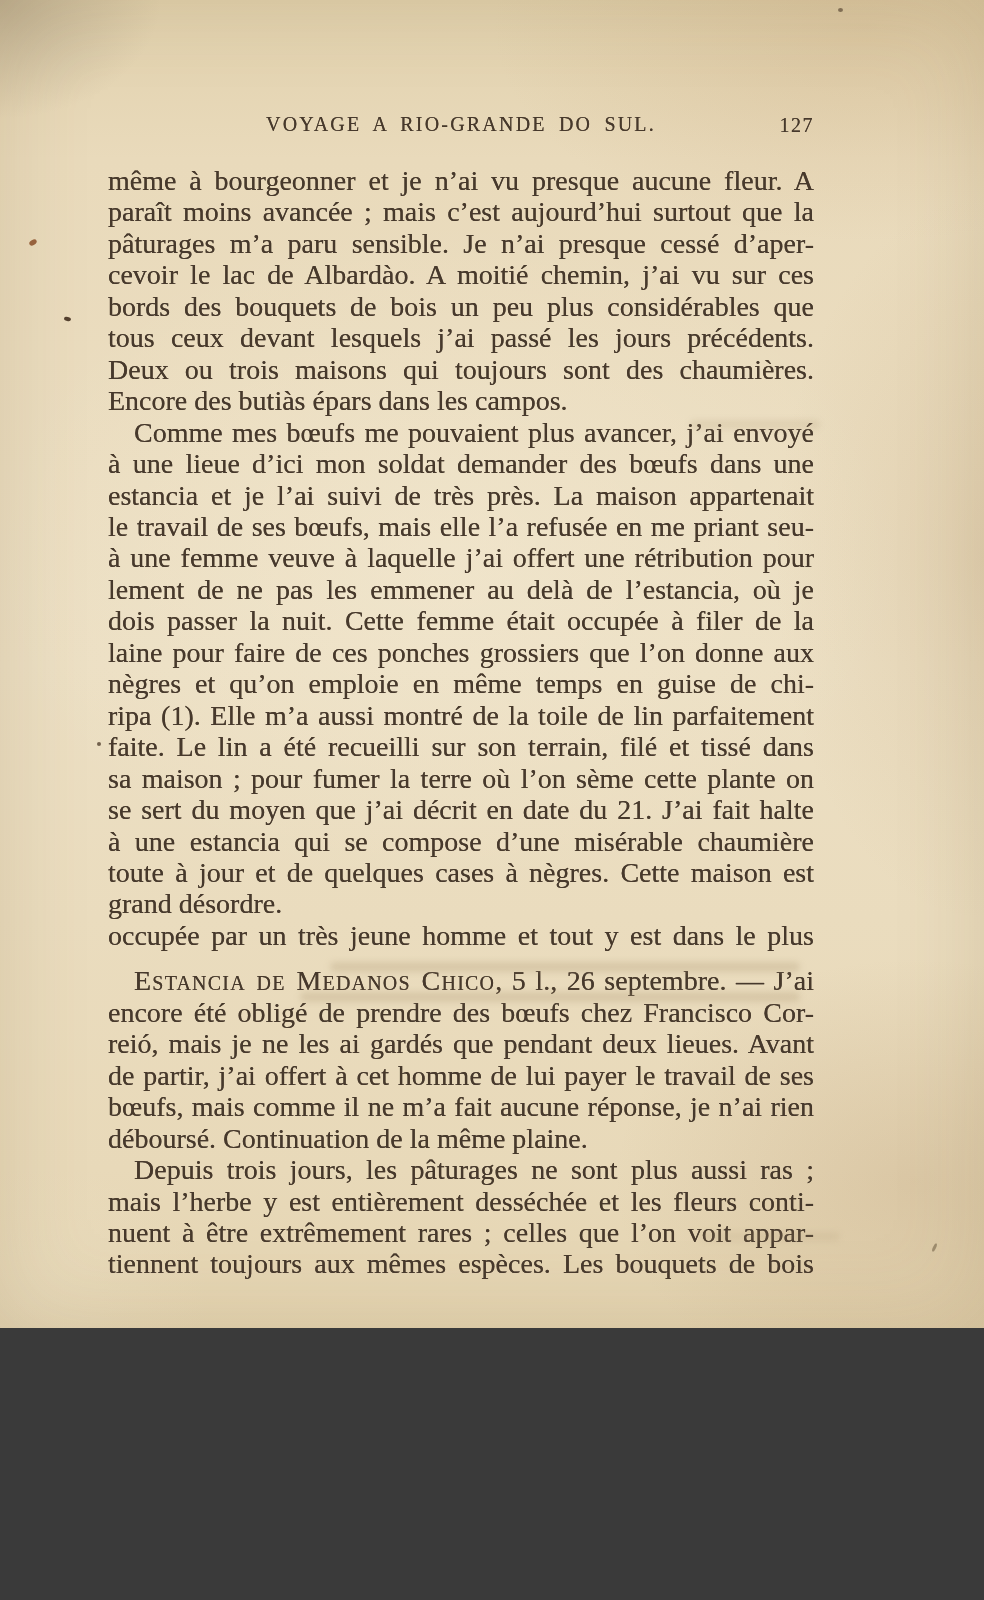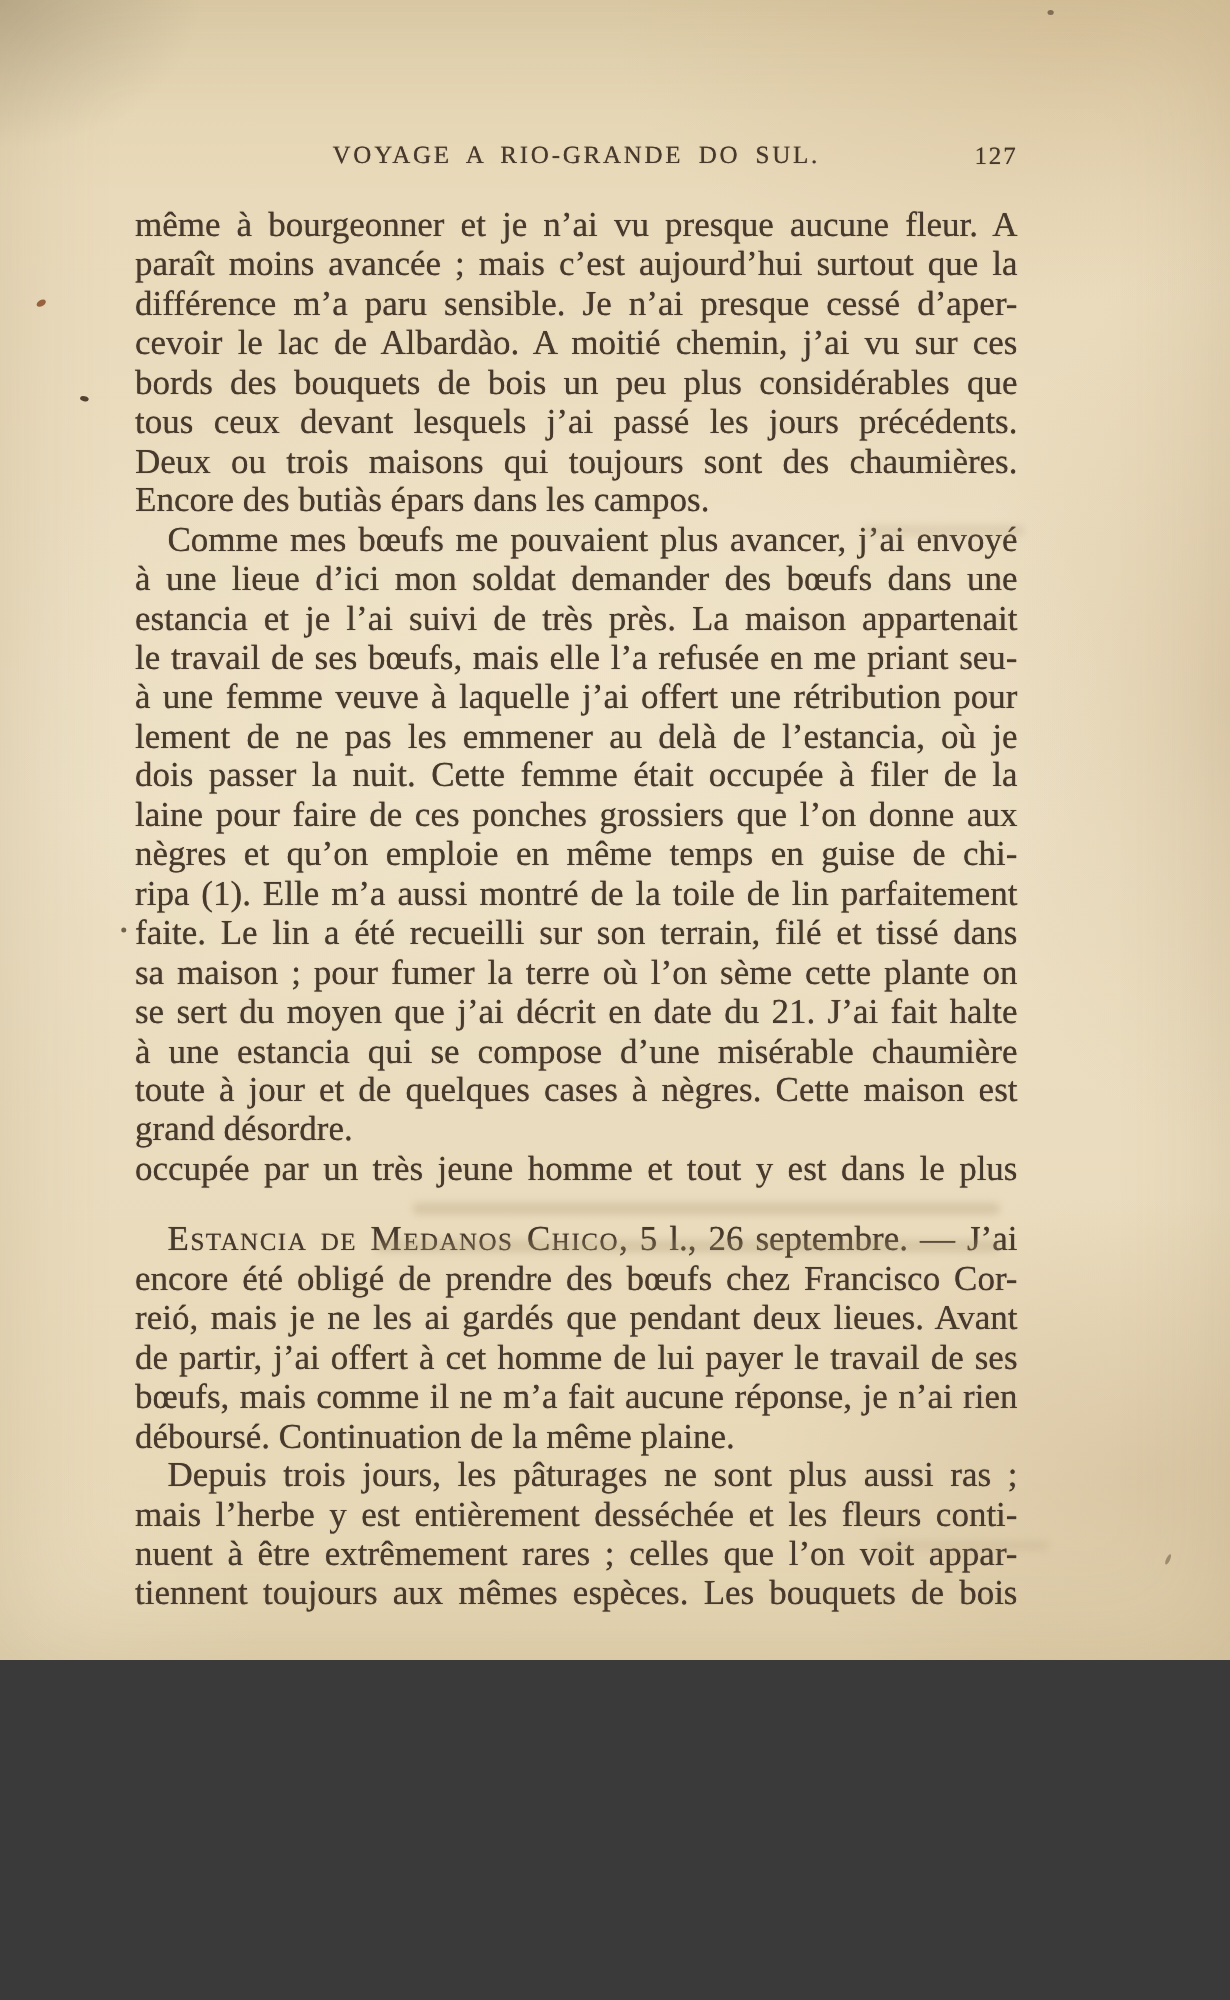--- a/index.html
+++ b/index.html
@@ -53,21 +53,21 @@
 
   <div class="header">
     <span class="title">VOYAGE A RIO-GRANDE DO SUL.</span>
     <span class="pagenum">127</span>
   </div>
 
   <div class="bodytext">
       <div class="para">
         <div class="ln j"><span>même à bourgeonner et je n’ai vu presque aucune fleur. A</span></div>
         <div class="ln j"><span>paraît moins avancée ; mais c’est aujourd’hui surtout que la</span></div>
-        <div class="ln j"><span>différence m’a paru sensible. Je n’ai presque cessé d’aper-</span></div>
+        <div class="ln j"><span>pâturages m’a paru sensible. Je n’ai presque cessé d’aper-</span></div>
         <div class="ln j"><span>cevoir le lac de Albardào. A moitié chemin, j’ai vu sur ces</span></div>
         <div class="ln j"><span>bords des bouquets de bois un peu plus considérables que</span></div>
         <div class="ln j"><span>tous ceux devant lesquels j’ai passé les jours précédents.</span></div>
         <div class="ln j"><span>Deux ou trois maisons qui toujours sont des chaumières.</span></div>
         <div class="ln"><span>Encore des butiàs épars dans les campos.</span></div>
       </div>
       <div class="para">
         <div class="ln j ind"><span>Comme mes bœufs me pouvaient plus avancer, j’ai envoyé</span></div>
         <div class="ln j"><span>à une lieue d’ici mon soldat demander des bœufs dans une</span></div>
         <div class="ln j"><span>estancia et je l’ai suivi de très près. La maison appartenait</span></div>
@@ -79,21 +79,21 @@
         <div class="ln j"><span>nègres et qu’on emploie en même temps en guise de </span><span class="it">chi-</span></div>
         <div class="ln j"><span class="it">ripa</span><span> (1). Elle m’a aussi montré de la toile de lin parfaitement</span></div>
         <div class="ln j"><span>faite. Le lin a été recueilli sur son terrain, filé et tissé dans</span></div>
         <div class="ln j"><span>sa maison ; pour fumer la terre où l’on sème cette plante on</span></div>
         <div class="ln j"><span>se sert du moyen que j’ai décrit en date du 21. J’ai fait halte</span></div>
         <div class="ln j"><span>à une estancia qui se compose d’une misérable chaumière</span></div>
         <div class="ln j"><span>toute à jour et de quelques cases à nègres. Cette maison est</span></div>
         <div class="ln"><span>grand désordre.</span></div>
         <div class="ln j"><span>occupée par un très jeune homme et tout y est dans le plus</span></div>
       </div>
-      <div class="para" style="margin-top: 25px;">
+      <div class="para" style="margin-top: 14px;">
         <div class="ln j ind"><span class="sc">Estancia de Medanos Chico</span><span>, 5 l., 26 septembre. — J’ai</span></div>
         <div class="ln j"><span>encore été obligé de prendre des bœufs chez Francisco Cor-</span></div>
         <div class="ln j"><span>reió, mais je ne les ai gardés que pendant deux lieues. Avant</span></div>
         <div class="ln j"><span>de partir, j’ai offert à cet homme de lui payer le travail de ses</span></div>
         <div class="ln j"><span>bœufs, mais comme il ne m’a fait aucune réponse, je n’ai rien</span></div>
         <div class="ln"><span>déboursé. Continuation de la même plaine.</span></div>
       </div>
       <div class="para">
         <div class="ln j ind"><span>Depuis trois jours, les pâturages ne sont plus aussi ras ;</span></div>
         <div class="ln j"><span>mais l’herbe y est entièrement desséchée et les fleurs conti-</span></div>

